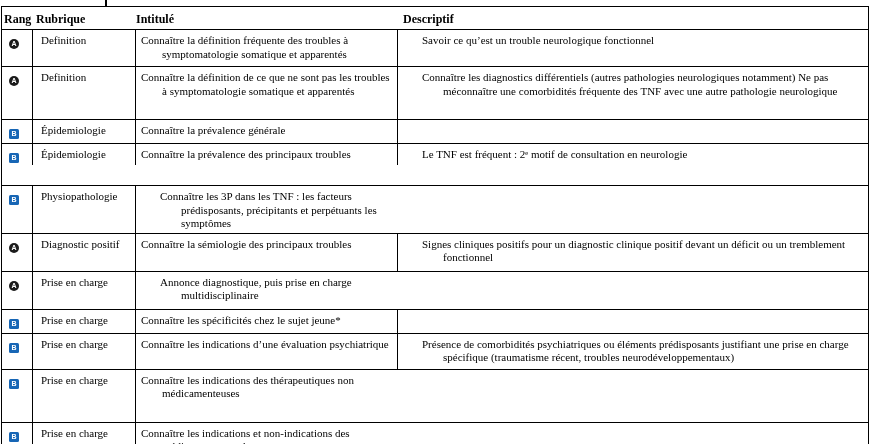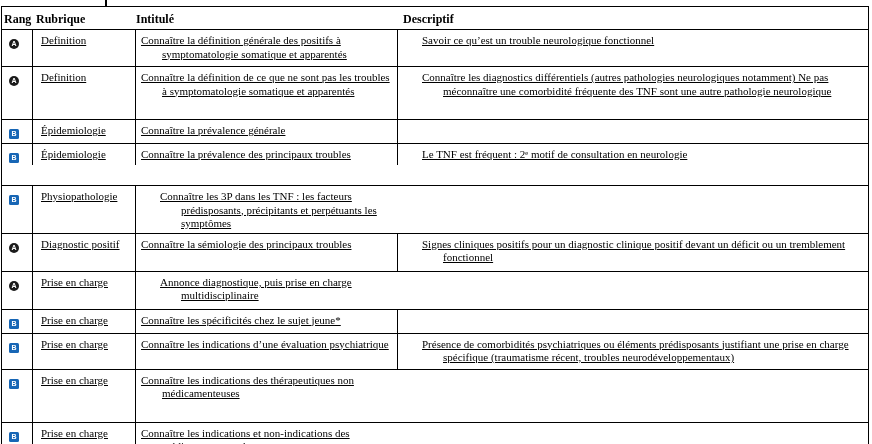--- a/index.html
+++ b/index.html
@@ -30,21 +30,21 @@
     font-weight:bold;
     font-size:12px;
     line-height:14px;
   }
   .hdr .hcell{padding-top:5px;}
   .hcell.h-rang{padding-left:2px;}
   .hcell.h-rub{padding-left:4px;}
   .hcell.h-int{padding-left:1px;}
   .hcell.h-desc{padding-left:6px;}
 
-  .row{border-top:1.5px solid #000;text-decoration:underline;}
+  .row{border-top:1.5px solid #000;}
   .row:first-child{border-top:none;}
   .cell + .cell{border-left:1.5px solid #000;}
   .cell{
     font-size:11px;
     line-height:13.5px;
     overflow:hidden;
   }
   .c-rang{padding:6px 0 0 7px;}
   .c-rub{padding:4px 2px 2px 8px;}
   .c-int{padding:4px 6px 2px 5px;}
@@ -88,34 +88,34 @@
       <div class="hcell h-rang">Rang</div>
       <div class="hcell h-rub">Rubrique</div>
       <div class="hcell h-int">Intitulé</div>
       <div class="hcell h-desc">Descriptif</div>
     </div>
     <div id="tbody">
         <div class="row">
           <div class="cell c-rang"><div class="rk ra" style="background: rgb(27, 27, 27); color: rgb(255, 255, 255);">A</div></div>
           <div class="cell c-rub">Definition</div>
           <div class="cell c-int">
-            <div class="p hang">Connaître la définition générale des positifs à symptomatologie somatique et apparentés</div>
+            <div class="p hang">Connaître la définition fréquente des troubles à symptomatologie somatique et apparentés</div>
           </div>
           <div class="cell c-desc">
             <div class="p hang">Savoir ce qu’est un trouble neurologique fonctionnel</div>
           </div>
         </div>
         <div class="row">
           <div class="cell c-rang"><div class="rk ra" style="background: rgb(27, 27, 27); color: rgb(255, 255, 255);">A</div></div>
           <div class="cell c-rub">Definition</div>
           <div class="cell c-int">
             <div class="p hang">Connaître la définition de ce que ne sont pas les troubles à symptomatologie somatique et apparentés</div>
           </div>
           <div class="cell c-desc">
-            <div class="p hang">Connaître les diagnostics différentiels (autres pathologies neurologiques notamment) Ne pas méconnaître une comorbidité fréquente des TNF sont une autre pathologie neurologique</div>
+            <div class="p hang">Connaître les diagnostics différentiels (autres pathologies neurologiques notamment) Ne pas méconnaître une comorbidités fréquente des TNF avec une autre pathologie neurologique</div>
           </div>
         </div>
         <div class="row">
           <div class="cell c-rang"><div class="rk rb" style="background: rgb(23, 102, 181); color: rgb(255, 255, 255);">B</div></div>
           <div class="cell c-rub">Épidemiologie</div>
           <div class="cell c-int">
             <div class="p hang">Connaître la prévalence générale</div>
           </div>
           <div class="cell c-desc"></div>
         </div>

